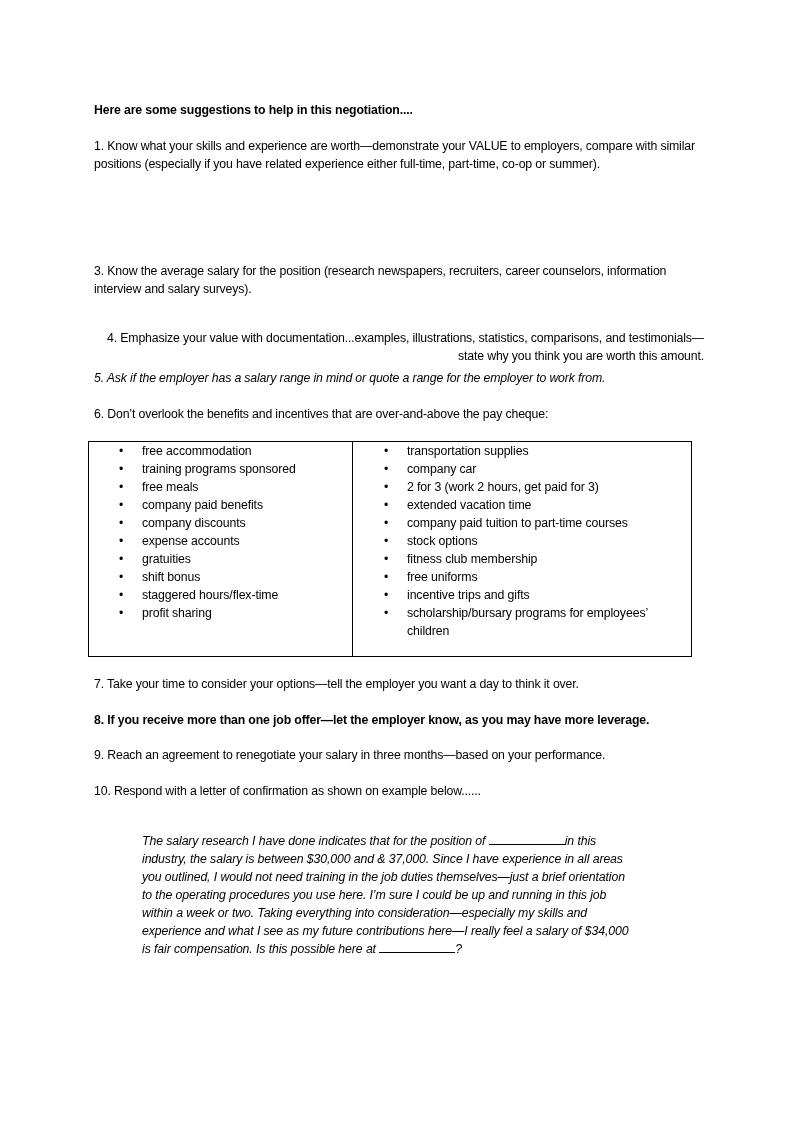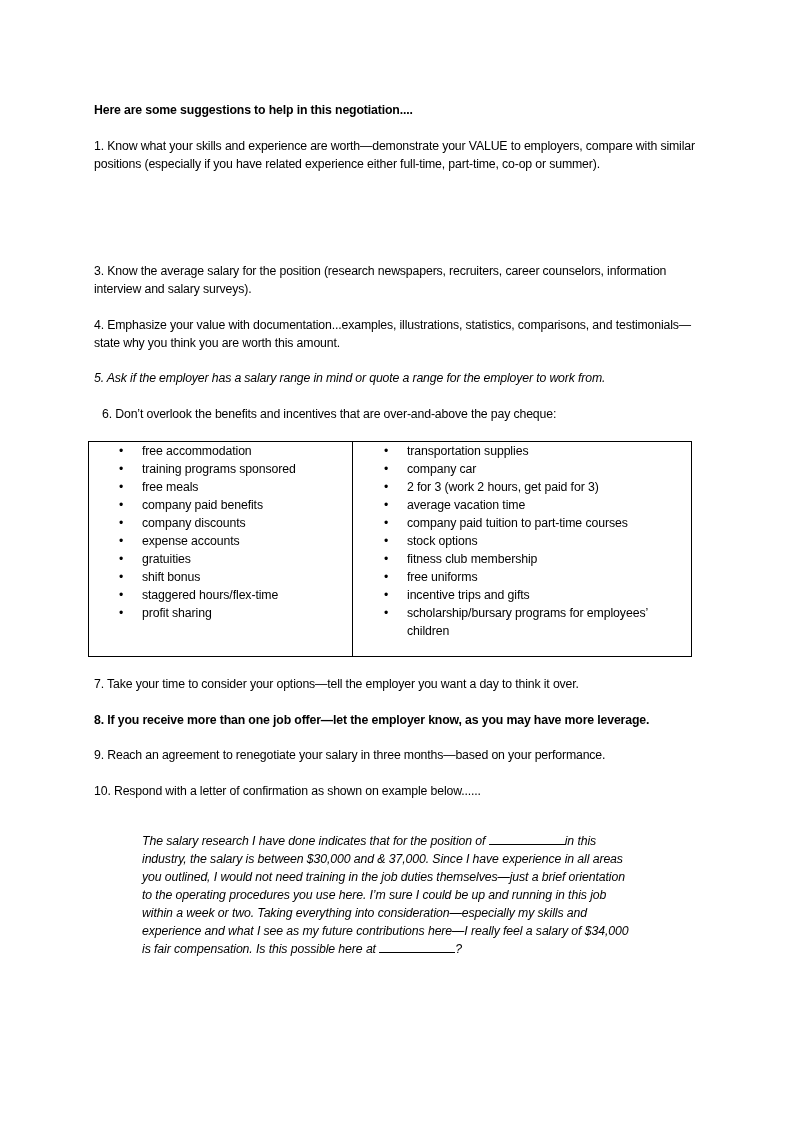--- a/index.html
+++ b/index.html
@@ -51,23 +51,23 @@
   </style>
 </head>
 <body>
 
 <div class="page">
 
   <p class="p heading" style="top:102px;">Here are some suggestions to help in this negotiation....</p>
 
   <p class="p" style="top:138px;">1. Know what your skills and experience are worth—demonstrate your VALUE to employers, compare with similar positions (especially if you have related experience either full-time, part-time, co-op or summer).</p>
   <p class="p" style="top:263px;">3. Know the average salary for the position (research newspapers, recruiters, career counselors, information interview and salary surveys).</p>
-  <p class="p" style="top:317px;">4. Emphasize your value with documentation...examples, illustrations, statistics, comparisons, and testimonials—state why you think you are worth this amount.</p>
+  <p class="p" style="top:330px;text-align:right;">4. Emphasize your value with documentation...examples, illustrations, statistics, comparisons, and testimonials—state why you think you are worth this amount.</p>
   <p class="p" style="top:370px;font-style:italic;">5. Ask if the employer has a salary range in mind or quote a range for the employer to work from.</p>
-  <p class="p" style="top:406px;margin-left:8px;">6. Don’t overlook the benefits and incentives that are over-and-above the pay cheque:</p>
+  <p class="p" style="top:406px;">6. Don’t overlook the benefits and incentives that are over-and-above the pay cheque:</p>
 
   <div class="benefits-table">
     <div class="col left">
       <ul>
         <li><span class="bullet">•</span><span>free accommodation</span></li>
         <li><span class="bullet">•</span><span>training programs sponsored</span></li>
         <li><span class="bullet">•</span><span>free meals</span></li>
         <li><span class="bullet">•</span><span>company paid benefits</span></li>
         <li><span class="bullet">•</span><span>company discounts</span></li>
         <li><span class="bullet">•</span><span>expense accounts</span></li>
@@ -75,21 +75,21 @@
         <li><span class="bullet">•</span><span>shift bonus</span></li>
         <li><span class="bullet">•</span><span>staggered hours/flex-time</span></li>
         <li><span class="bullet">•</span><span>profit sharing</span></li>
       </ul>
     </div>
     <div class="col right">
       <ul>
         <li><span class="bullet">•</span><span>transportation supplies</span></li>
         <li><span class="bullet">•</span><span>company car</span></li>
         <li><span class="bullet">•</span><span>2 for 3 (work 2 hours, get paid for 3)</span></li>
-        <li><span class="bullet">•</span><span>average vacation time</span></li>
+        <li><span class="bullet">•</span><span>extended vacation time</span></li>
         <li><span class="bullet">•</span><span>company paid tuition to part-time courses</span></li>
         <li><span class="bullet">•</span><span>stock options</span></li>
         <li><span class="bullet">•</span><span>fitness club membership</span></li>
         <li><span class="bullet">•</span><span>free uniforms</span></li>
         <li><span class="bullet">•</span><span>incentive trips and gifts</span></li>
         <li><span class="bullet">•</span><span>scholarship/bursary programs for employees’ children</span></li>
       </ul>
     </div>
   </div>
 

